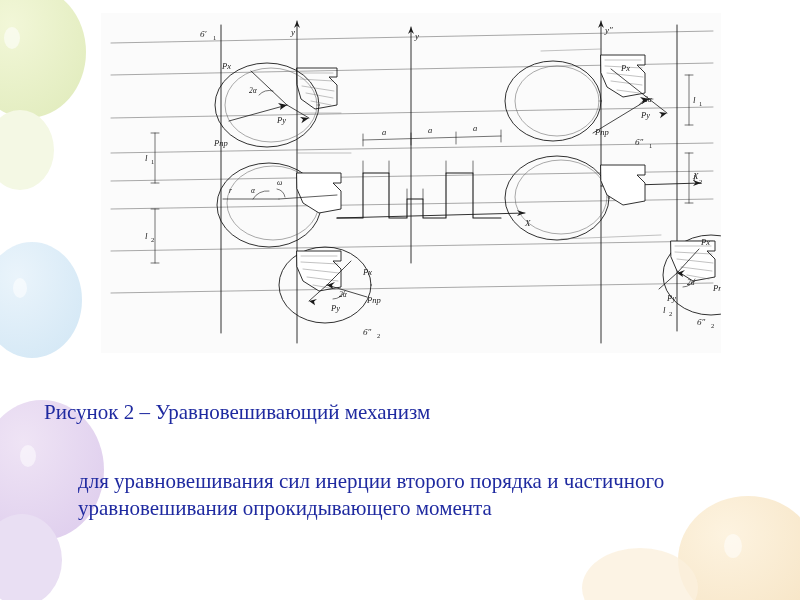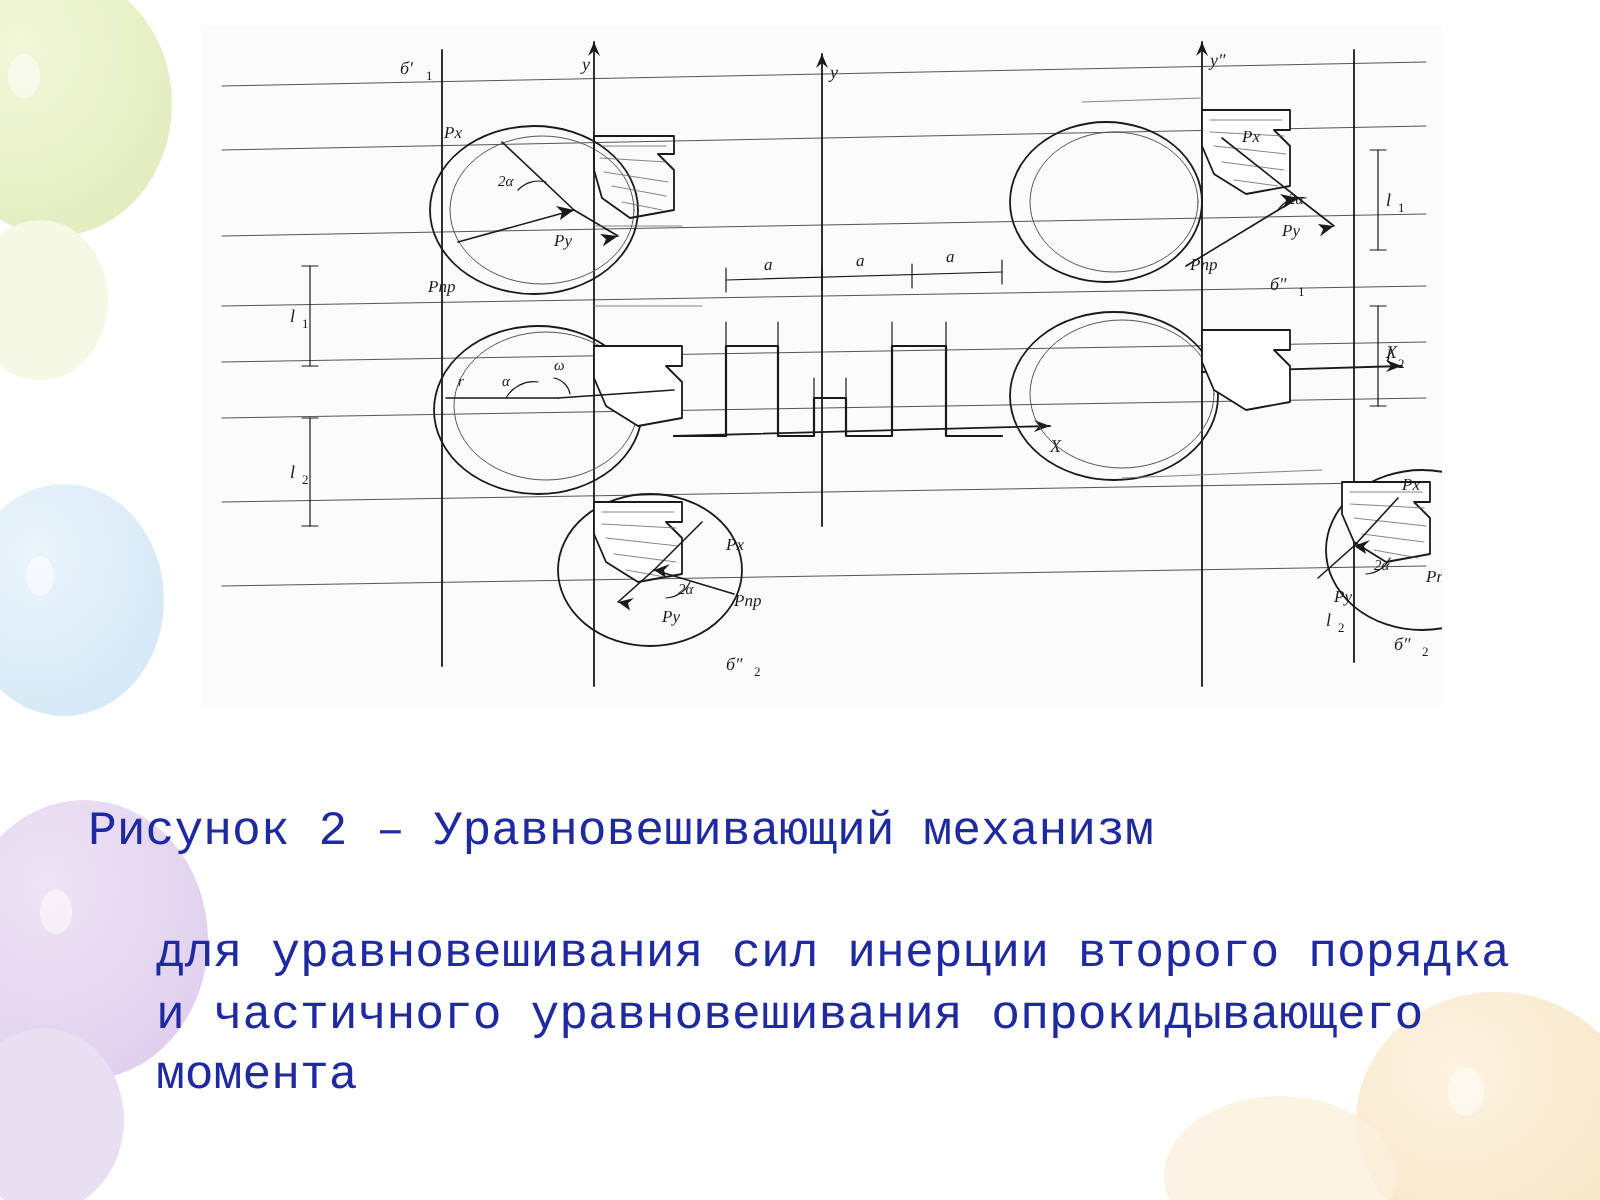--- a/index.html
+++ b/index.html
@@ -42,31 +42,31 @@
   .figure-wrap svg {
     display: block;
   }
   
   .caption {
     position: absolute;
     left: 44px;
     top: 372px;
     width: 715px;
     color: #1f2aa0;
-    font-size: 24px;
+    font-size: 21px;
     line-height: 1.27;
-    font-family: Liberation Mono, monospace;
+    font-family: Liberation Serif, serif;
     white-space: pre-line;
     text-indent: 0;
   }
   .caption .line1 { display: block; }
   .caption .rest {
     display: block;
     padding-left: 34px;
-    margin-top: 0;
+    margin-top: 16px;
   }
 </style>
 </head>
 <body>
 
 <div class="slide">
 
   <svg class="balloons" viewBox="0 0 800 600" xmlns="http://www.w3.org/2000/svg">
     <defs>
       <radialGradient id="g1" cx="35%" cy="30%" r="75%">

